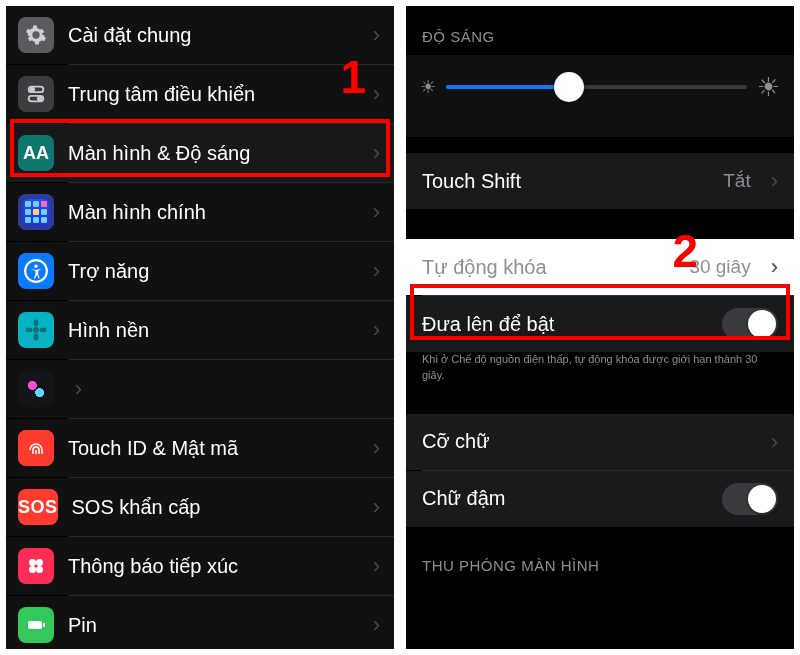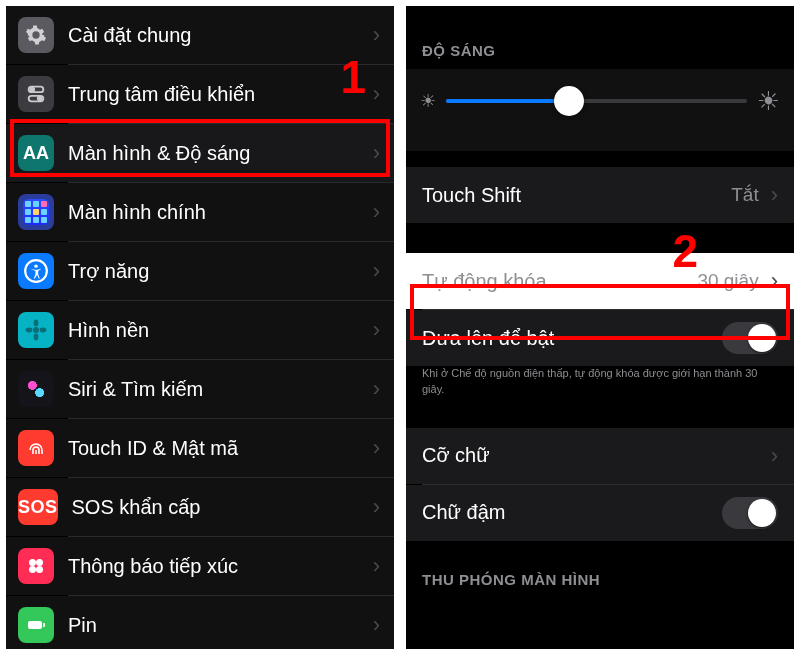--- a/index.html
+++ b/index.html
@@ -100,22 +100,21 @@
     font-weight:700;
     font-family: Arial, sans-serif;
     pointer-events:none;
   }
 
   
   .section-header {
     color:#8e8e93;
     font-size:15px;
     letter-spacing:0.5px;
-    padding: 36px 16px 10px;
-    font-weight: bold;
+    padding: 22px 16px 10px;
   }
   .brightness-wrap {
     padding: 2px 14px 20px;
     background:#111;
   }
   .brightness-row {
     display:flex; align-items:center; gap:10px; height:60px;
   }
   .sun-small, .sun-big { color:#8e8e93; }
   .sun-small { font-size:18px; }
@@ -138,21 +137,21 @@
 
   .detail-row {
     display:flex; align-items:center;
     height:56px;
     padding:0 16px;
     background:#1a1a1c;
     color:#fff;
     font-size:20px;
   }
   .detail-row .r-label { flex:1 1 auto; }
-  .detail-row .r-value { color:#8e8e93; font-size:19px; margin-right:12px; }
+  .detail-row .r-value { color:#8e8e93; font-size:19px; margin-right:20px; }
   .detail-row .chev { color:#4a4a4e; font-size:22px; }
   .section-gap-r { height:30px; background:#000; }
   .sep-r { height:1px; background:#2d2d31; margin-left:16px; }
 
   .toggle {
     position:relative;
     width:56px; height:32px;
     background:#3a3a3e;
     border-radius:16px;
     flex:0 0 56px;
@@ -256,21 +255,20 @@
             </g>
           </svg>
       </div>
       <span class="label">Hình nền</span>
       <span class="chev">›</span>
     </div>
     <div class="sep"></div>
 
     <div class="list-row">
       <div class="icon ic-siri"></div>
-      <span class="label">Siri &amp; Tìm kiếm</span>
       <span class="chev">›</span>
     </div>
     <div class="sep"></div>
 
     <div class="list-row">
       <div class="icon ic-touchid">
         <svg viewBox="0 0 24 24" width="24" height="24" fill="none" stroke="#fff" stroke-width="1.6">
             <path d="M6 14a6 6 0 1112 0v4M9 18v-4a3 3 0 116 0v4M12 18v-4"></path>
           </svg>
       </div>

